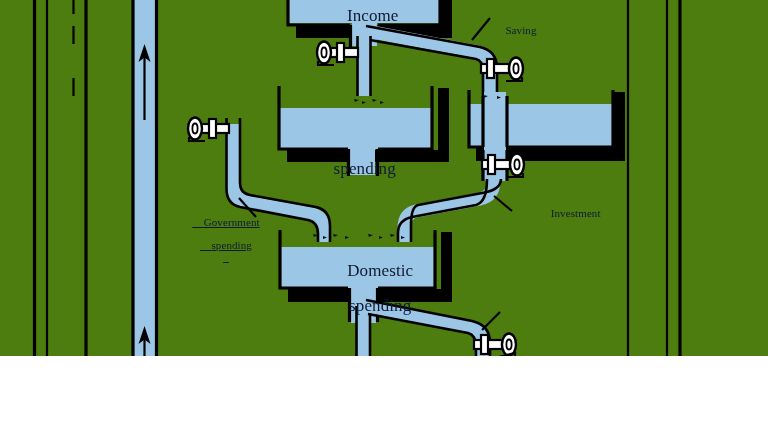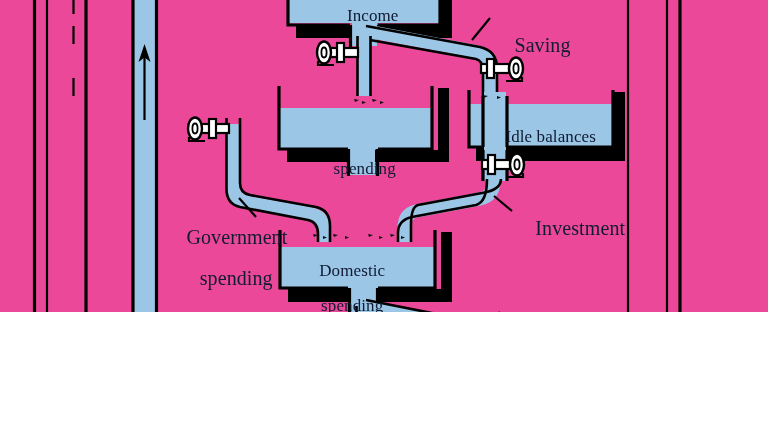--- a/index.html
+++ b/index.html
@@ -1,32 +1,32 @@
 <!DOCTYPE html>
 <html><head>
 <meta charset="utf-8">
 <style>
   html,body{margin:0;padding:0;background:#ffffff;}
   #page{
-    position:relative;width:768px;height:312px;overflow:hidden;
-    background:#ec4899;
+    position:relative;width:768px;height:356px;overflow:hidden;
+    background:#4d7c0f;
     font-family:"Liberation Serif", serif;
   }
   #svgroot{position:absolute;left:0;top:0;width:768px;height:432px;}
   .lbl{
     position:absolute;
     font-family:"Liberation Serif", serif;
     color:#0f1a33;
     white-space:pre;
     text-align:center;
     line-height:1.04;
     letter-spacing:.1px;
   }
   .lbl-tank{font-size:17px;}
-  .lbl-flow{font-size:20px;}
+  .lbl-flow{font-size:11px;}
 </style>
 </head>
 <body>
 
 <div id="page">
 
   <svg id="svgroot" viewBox="0 0 768 432">
     <defs>
       <style>
         .w{fill:#9cc6e6;}
@@ -257,41 +257,38 @@
 
   <div class="lbl lbl-tank" style="left:288px;top:-11px;width:152px;">
     <span>Income</span>
   </div>
 
   <div class="lbl lbl-tank" style="left:280px;top:107px;width:152px;">
     <br>
     <span>spending</span>
   </div>
 
-  <div class="lbl lbl-tank" style="left:470px;top:110px;width:144px;">
-    <span>Idle balances</span>
-  </div>
-
-  <div class="lbl lbl-tank" style="left:267px;top:244px;width:153px;">
+
+  <div class="lbl lbl-tank" style="left:295px;top:244px;width:153px;">
     <span>Domestic</span><br>
     <span>spending</span>
   </div>
 
   <div class="lbl lbl-tank" style="left:462px;top:371px;width:144px;">
     <br>
     <span>balances</span>
   </div>
 
   <div class="lbl lbl-flow" style="left:494px;top:14px;width:120px;text-align:left;">
     <span>Saving</span>
   </div>
 
   <div class="lbl lbl-flow" style="left:500px;top:197px;width:140px;text-align:center;">
     <span>Investment</span>
   </div>
 
-  <div class="lbl lbl-flow" style="left:166px;top:206px;width:120px;text-align:center;">
+  <div class="lbl lbl-flow" style="left:166px;top:206px;width:120px;text-align:center;text-decoration:underline;">
     <span>Government</span><br>
     <span>spending</span>
   </div>
 
 
 </div>
 
 </body></html>

